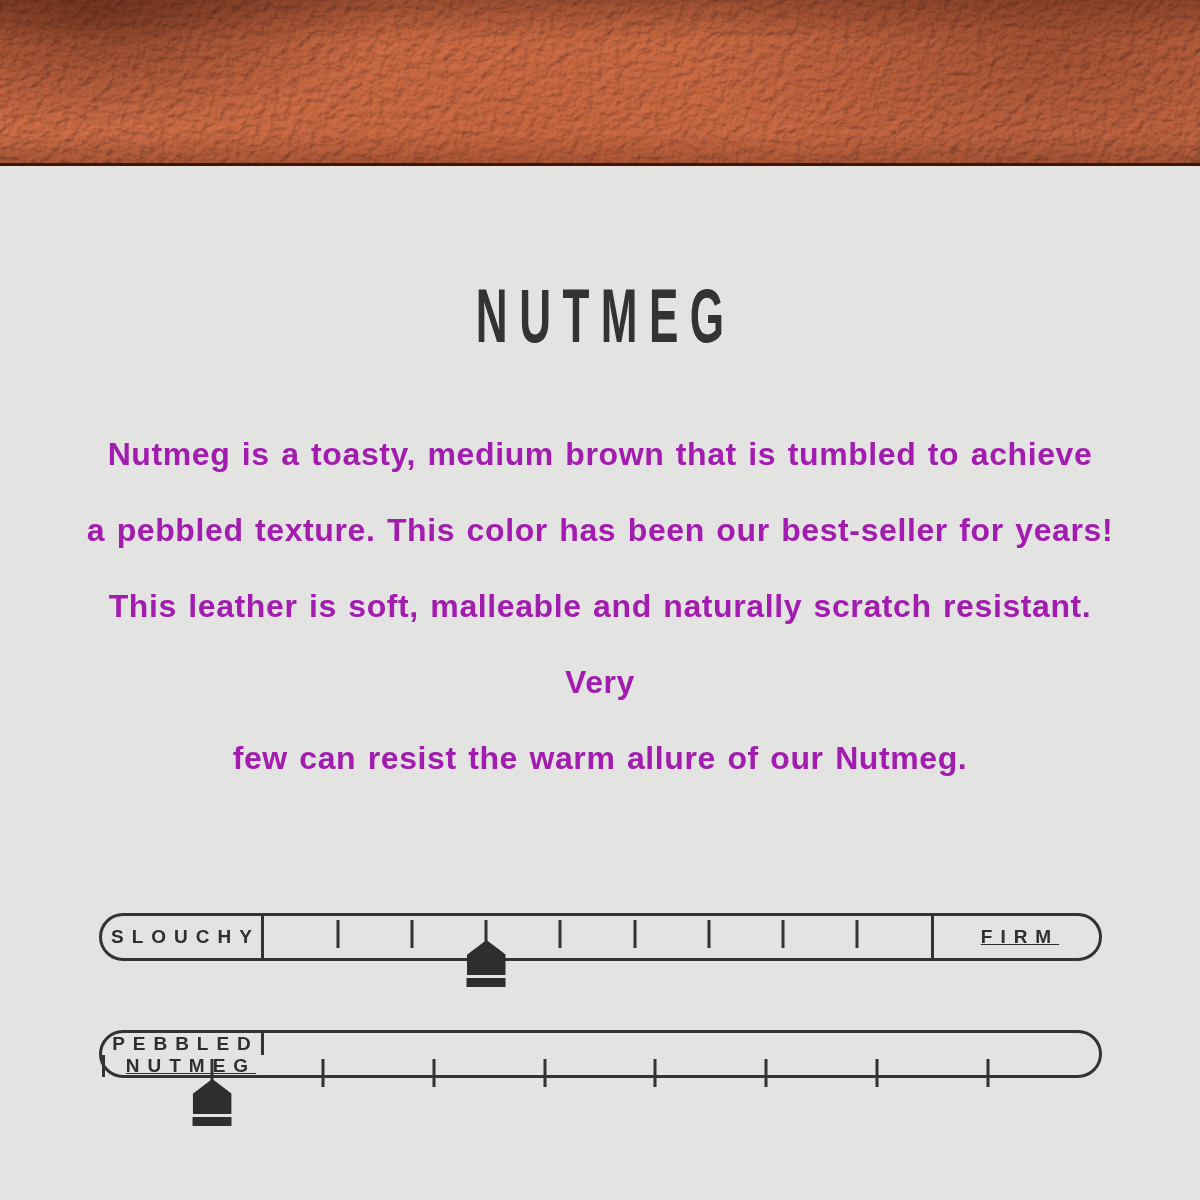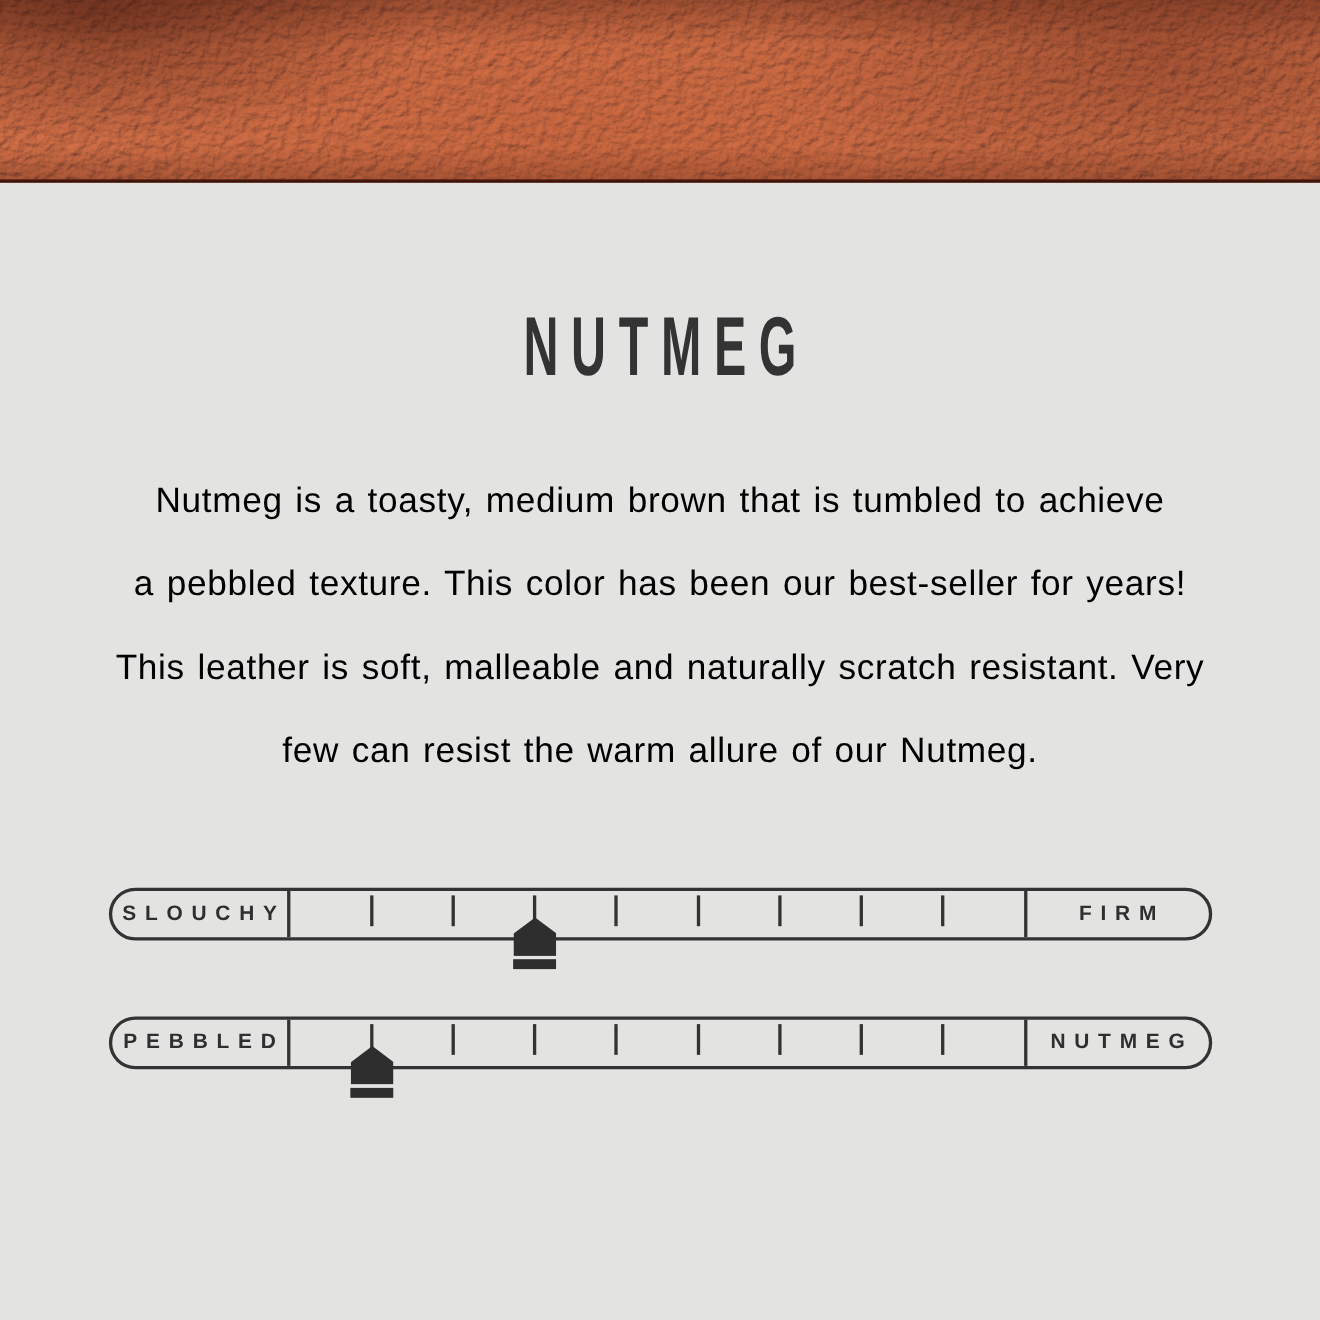--- a/index.html
+++ b/index.html
@@ -48,49 +48,50 @@
 
   
   .desc{
     margin:62px auto 0 auto;
     width:1040px;
     text-align:center;
     font-size:32px;
     line-height:76px;
     letter-spacing:.6px;
     word-spacing:2px;
-    color:#000000;
+    color:#a21caf;
     white-space:pre-line;
+    font-weight:bold;
   }
 
   
-  .scales{margin-top:87px;text-align:center;}
+  .scales{margin-top:117px;text-align:center;}
   .scale{
     width:1003px;
     height:48px;
     margin:0 auto;
     box-sizing:border-box;
     border:3px solid #333333;
     border-radius:24px;
     display:flex;
     align-items:stretch;
     background:transparent;
   }
-  .scale + .scale{margin-top:69px;}
+  .scale + .scale{margin-top:69px;flex-direction:column;}
   .scale-label{
     display:flex;align-items:center;justify-content:center;
     font-weight:bold;
     font-size:19px;
     letter-spacing:.42em;
     padding-left:.42em;
     color:#2f2f2f;
     white-space:nowrap;
   }
   .scale-label.left{width:152px;border-right:3px solid #333333;}
-  .scale-label.right{width:157px;border-left:3px solid #333333;}
+  .scale-label.right{width:157px;border-left:3px solid #333333;text-decoration:underline;}
   .scale-track{
     flex:1;
     position:relative;
   }
   .tick{
     position:absolute;
     top:4px;
     width:3px;height:28px;
     background:#333333;
     transform:translateX(-50%);

